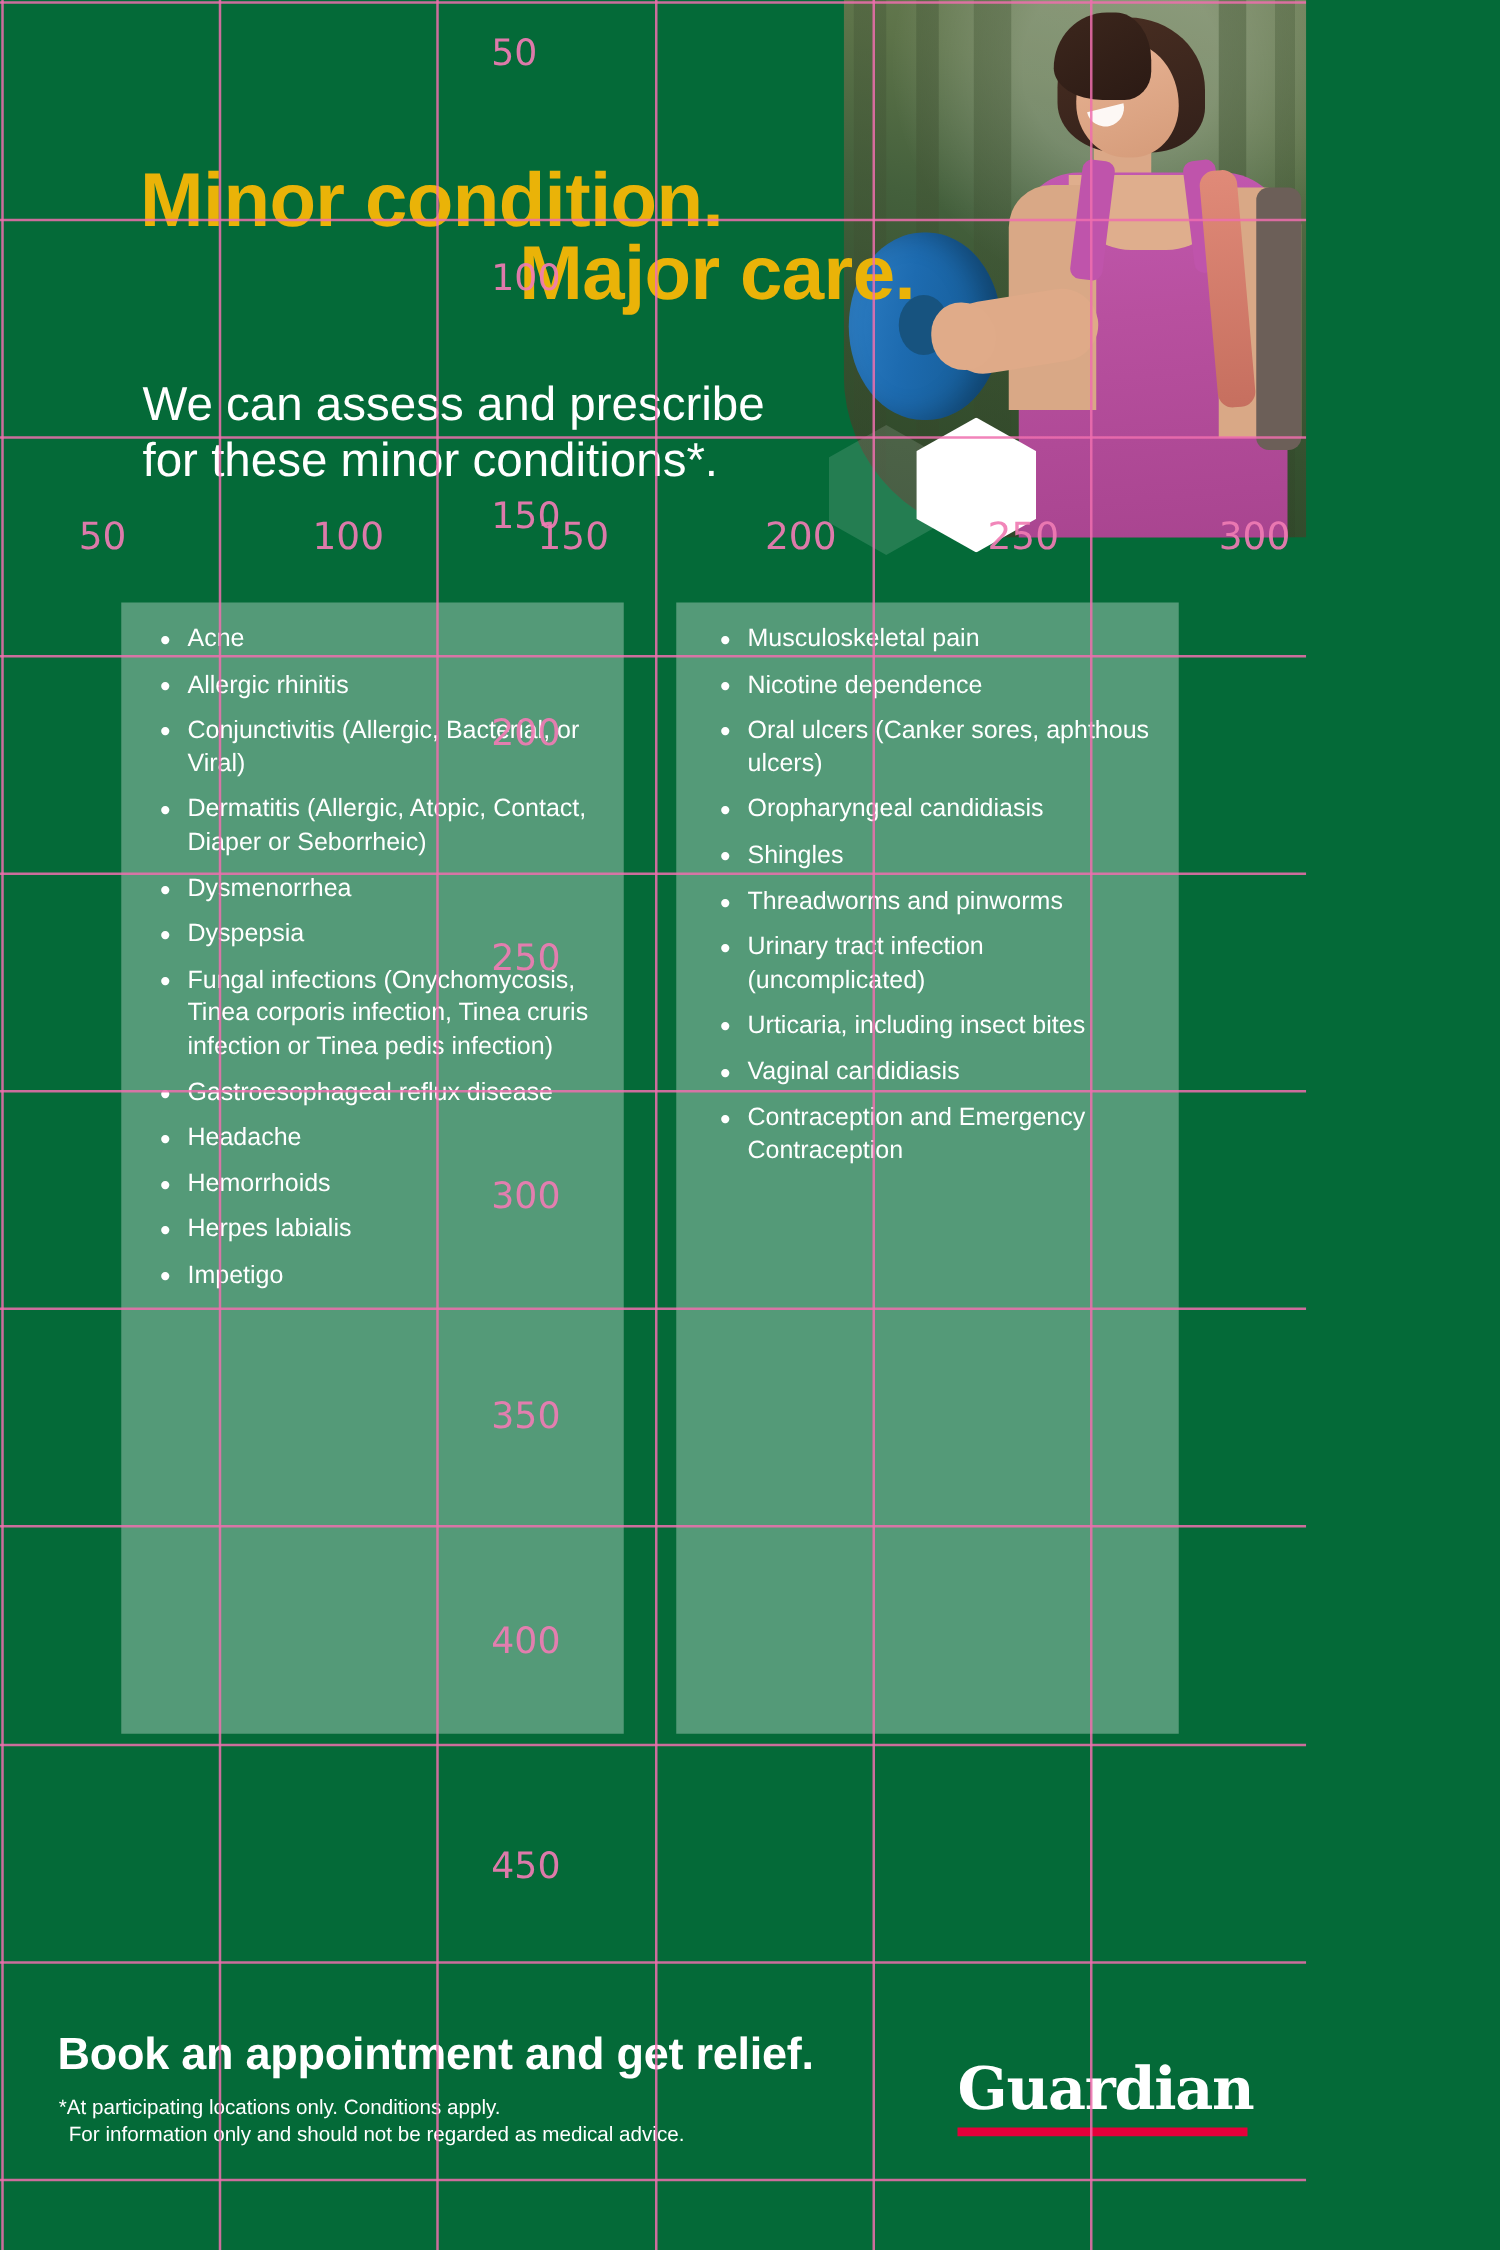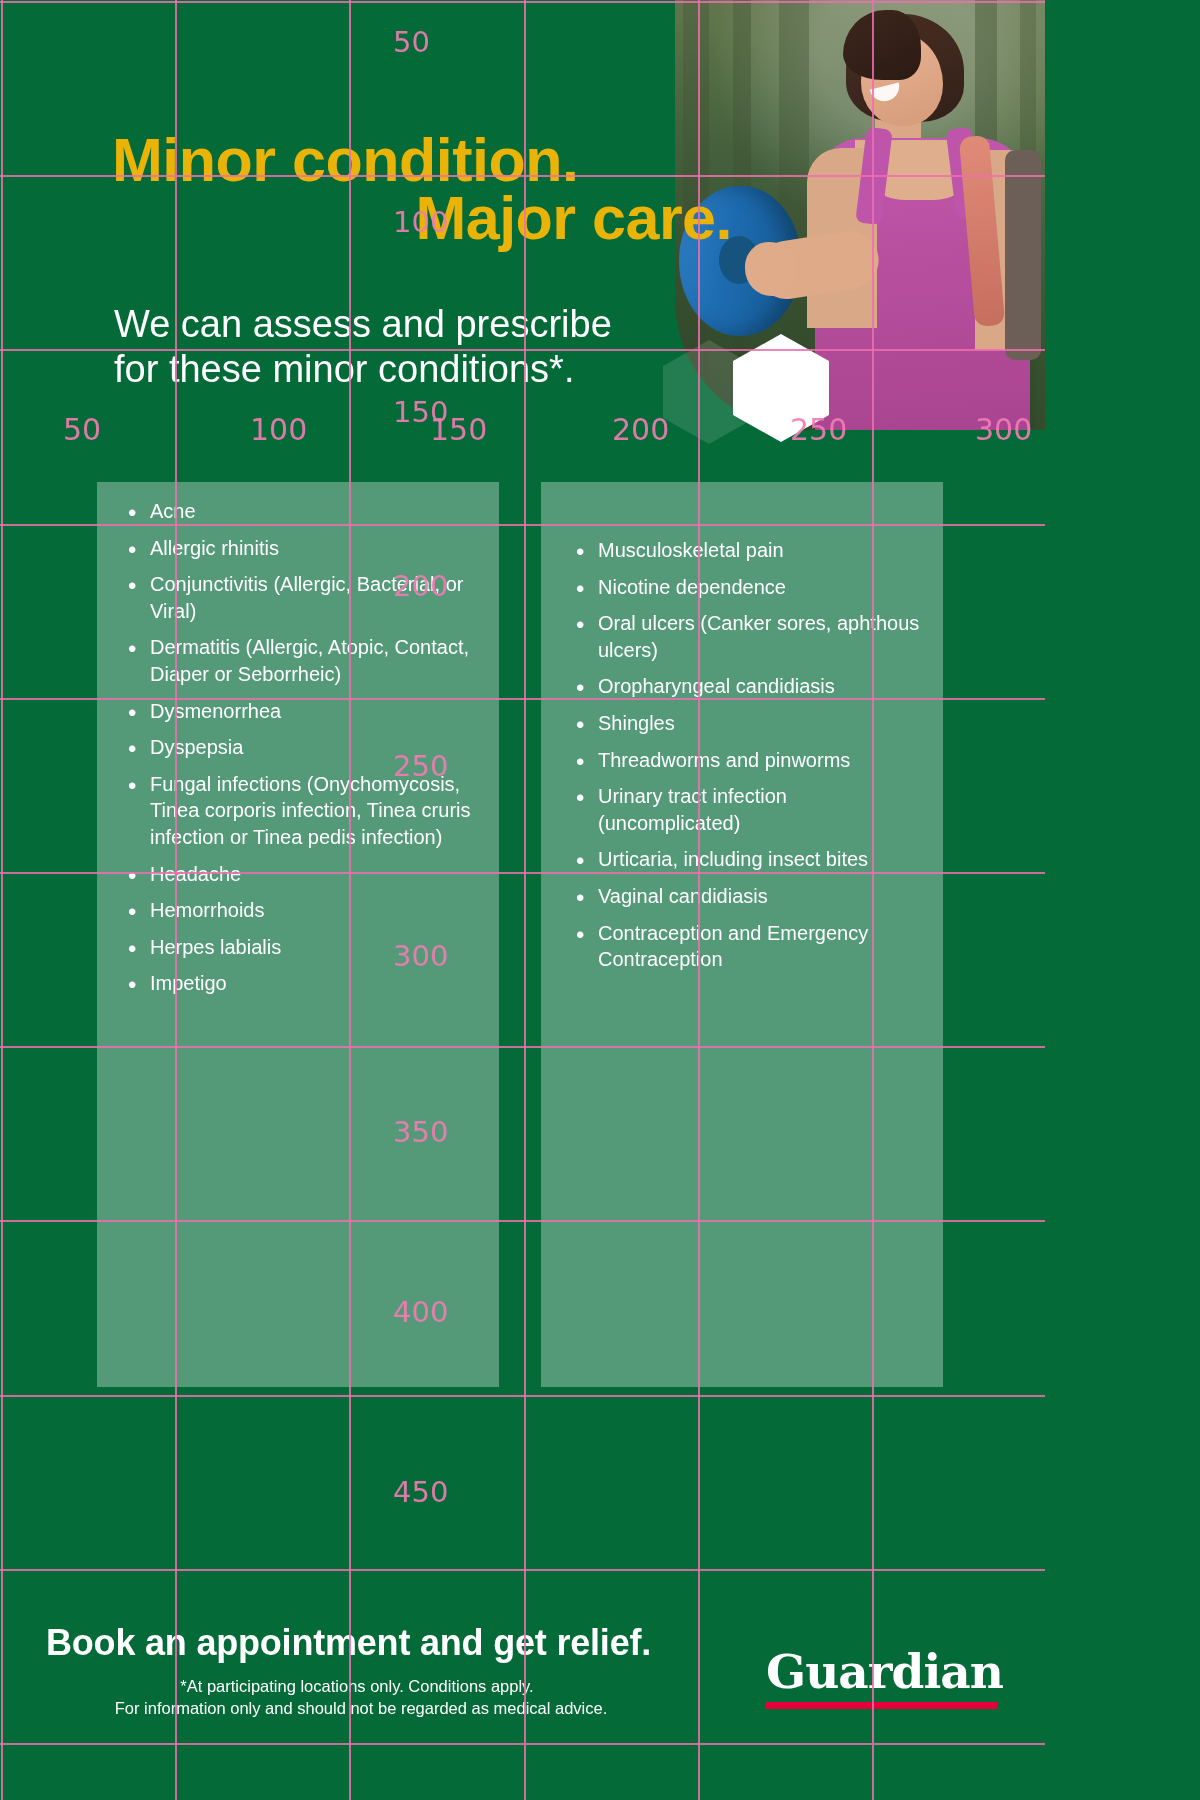--- a/index.html
+++ b/index.html
@@ -91,39 +91,39 @@
 
   
   .panel{
     position:absolute;background:rgba(255,255,255,.32);
   }
   .panel-left{left:97px;top:482px;width:402px;height:905px;}
   .panel-right{left:541px;top:482px;width:402px;height:905px;}
 
   ul.cond{list-style:none;margin:0;padding:0;position:absolute;}
   ul.left-list{left:128px;top:498px;width:360px;}
-  ul.right-list{left:576px;top:498px;width:352px;margin-top:39px;}
+  ul.right-list{left:576px;top:498px;width:352px;}
   ul.cond li{
     position:relative;color:#ffffff;font-size:20px;line-height:1.33;
     padding-left:22px;margin-bottom:10px;font-weight:400;
   }
   ul.cond li:before{
     content:"\2022";position:absolute;left:0;top:-1px;font-size:24px;color:#fff;
   }
 
   
   .cta{
     position:absolute;left:46px;top:1622px;width:760px;
     color:#fff;font-size:36px;font-weight:bold;letter-spacing:-.2px;
   }
   .disc{
     position:absolute;left:47px;top:1676px;width:620px;
     color:#fff;font-size:16.5px;line-height:1.32;
   }
-  .disc span{display:block;text-align:center;}
+  .disc span{display:block;}
   .disc .d2{padding-left:8px;}
 
   .logo{position:absolute;left:766px;top:1648px;width:232px;}
   .logo .word{
     color:#fff;font-size:47px;font-weight:bold;font-family:"DejaVu Serif",serif;
     letter-spacing:-1px;line-height:1;text-align:center;
   }
   .logo .rule{margin-top:7px;height:7px;background:#E4003A;width:232px;}
 
   
@@ -186,20 +186,21 @@
   <div class="panel panel-right"></div>
 
   <ul class="cond left-list" id="left-list">
       <li>Acne</li>
       <li>Allergic rhinitis</li>
       <li>Conjunctivitis (Allergic, Bacterial, or Viral)</li>
       <li>Dermatitis (Allergic, Atopic, Contact, Diaper or Seborrheic)</li>
       <li>Dysmenorrhea</li>
       <li>Dyspepsia</li>
       <li>Fungal infections (Onychomycosis, Tinea corporis infection, Tinea cruris infection or Tinea pedis infection)</li>
+      <li>Gastroesophageal reflux disease</li>
       <li>Headache</li>
       <li>Hemorrhoids</li>
       <li>Herpes labialis</li>
       <li>Impetigo</li>
     </ul>
   <ul class="cond right-list" id="right-list">
       <li>Musculoskeletal pain</li>
       <li>Nicotine dependence</li>
       <li>Oral ulcers (Canker sores, aphthous ulcers)</li>
       <li>Oropharyngeal candidiasis</li>

